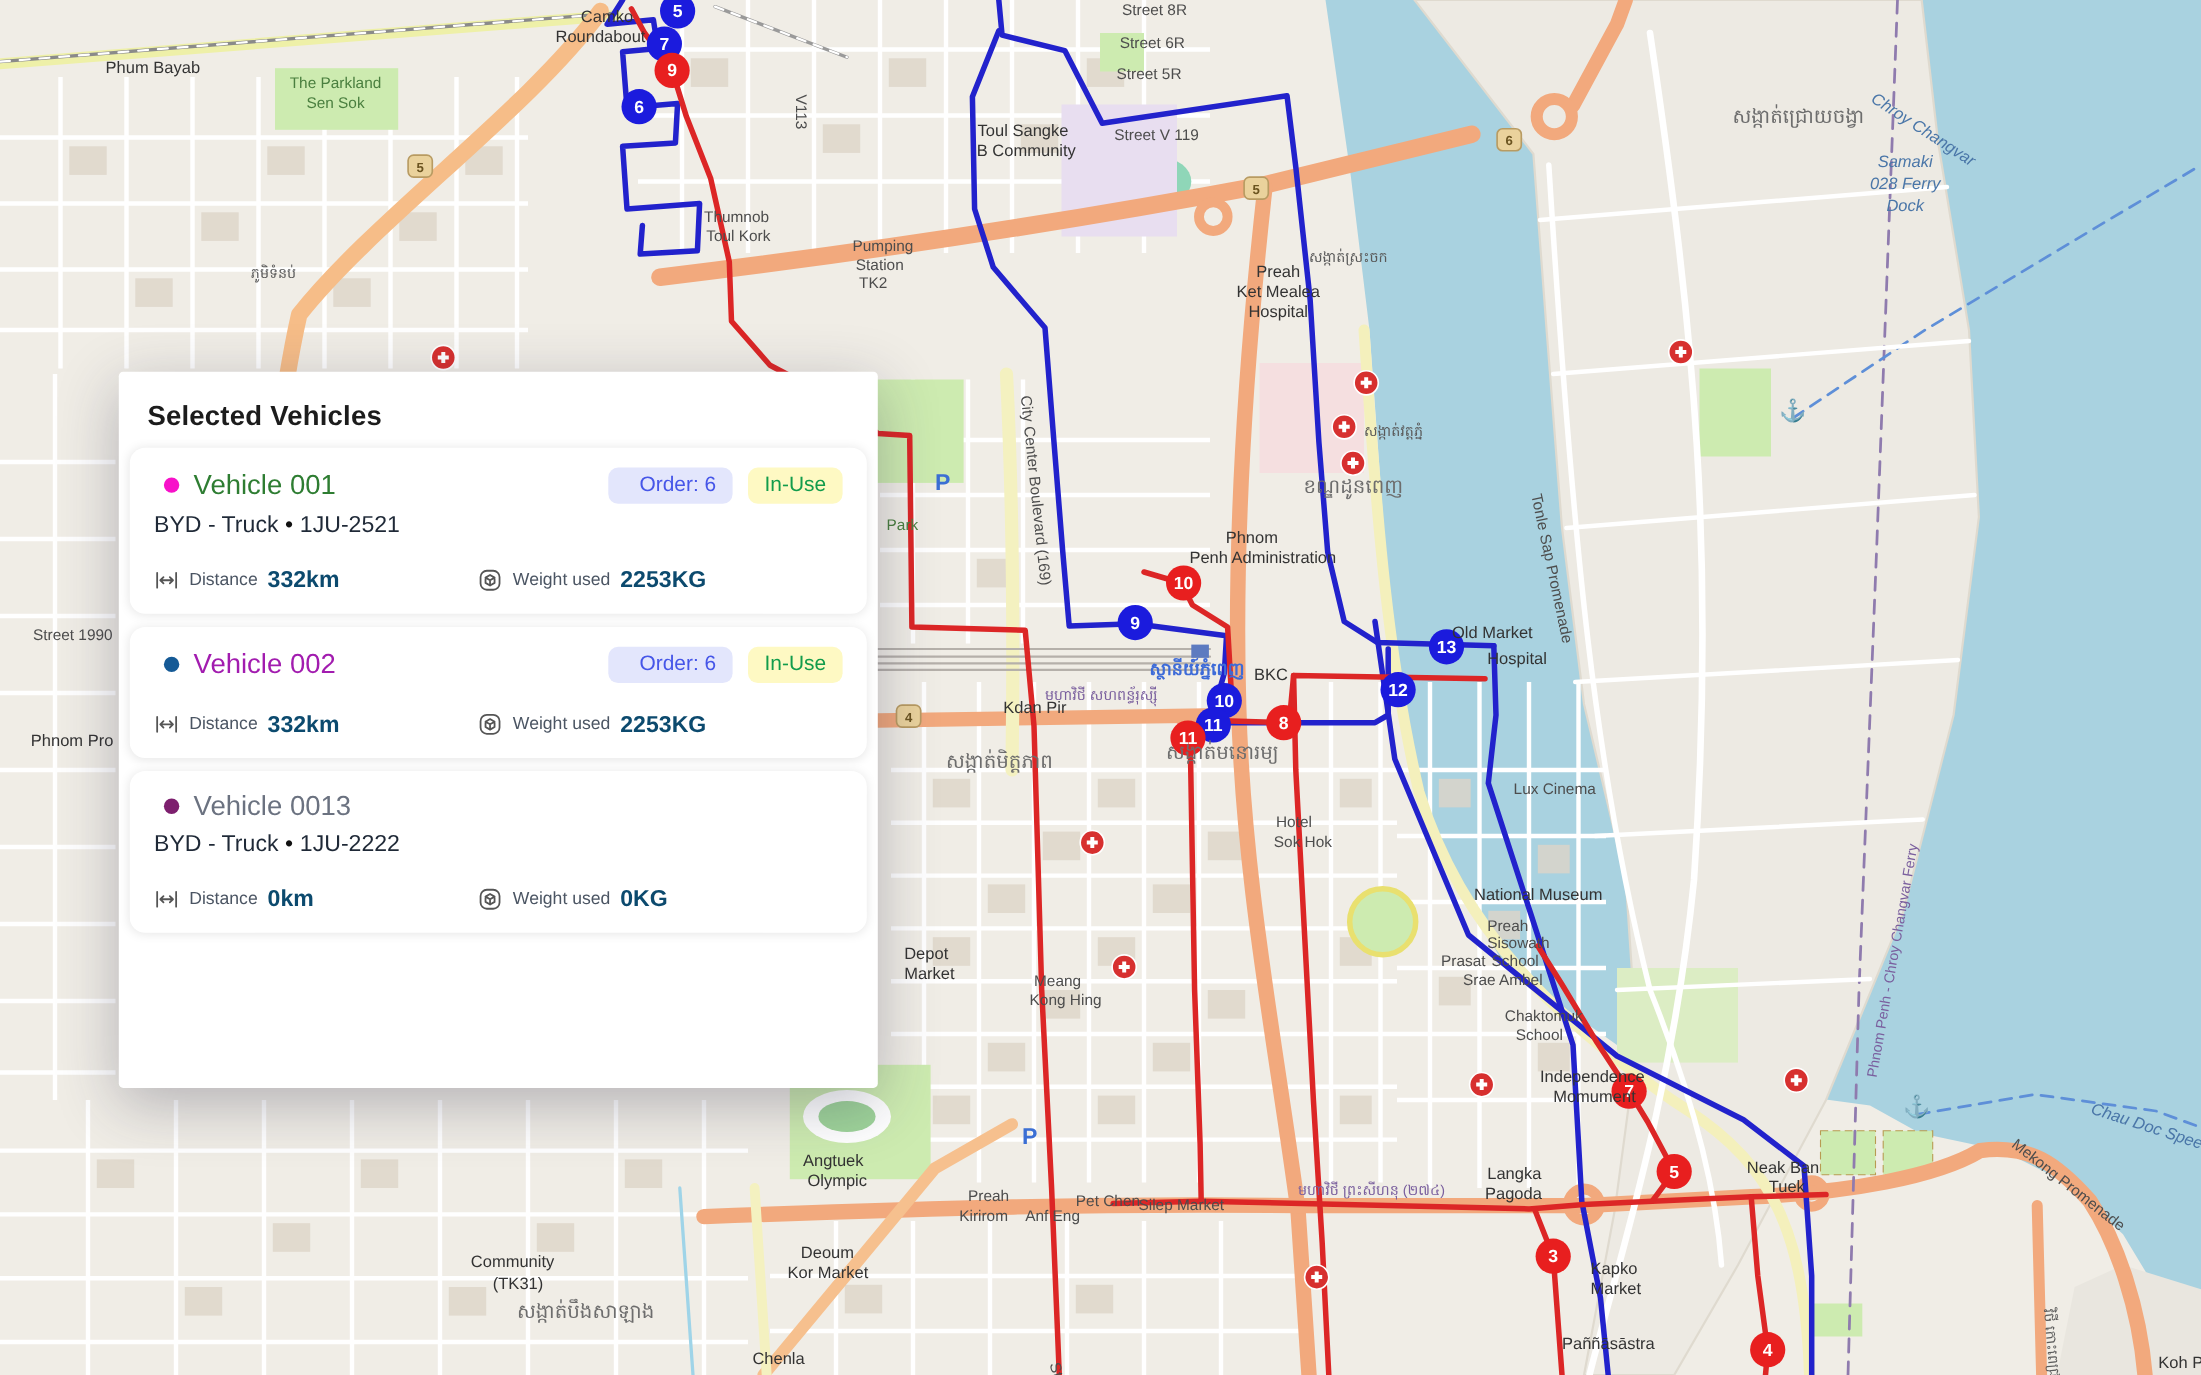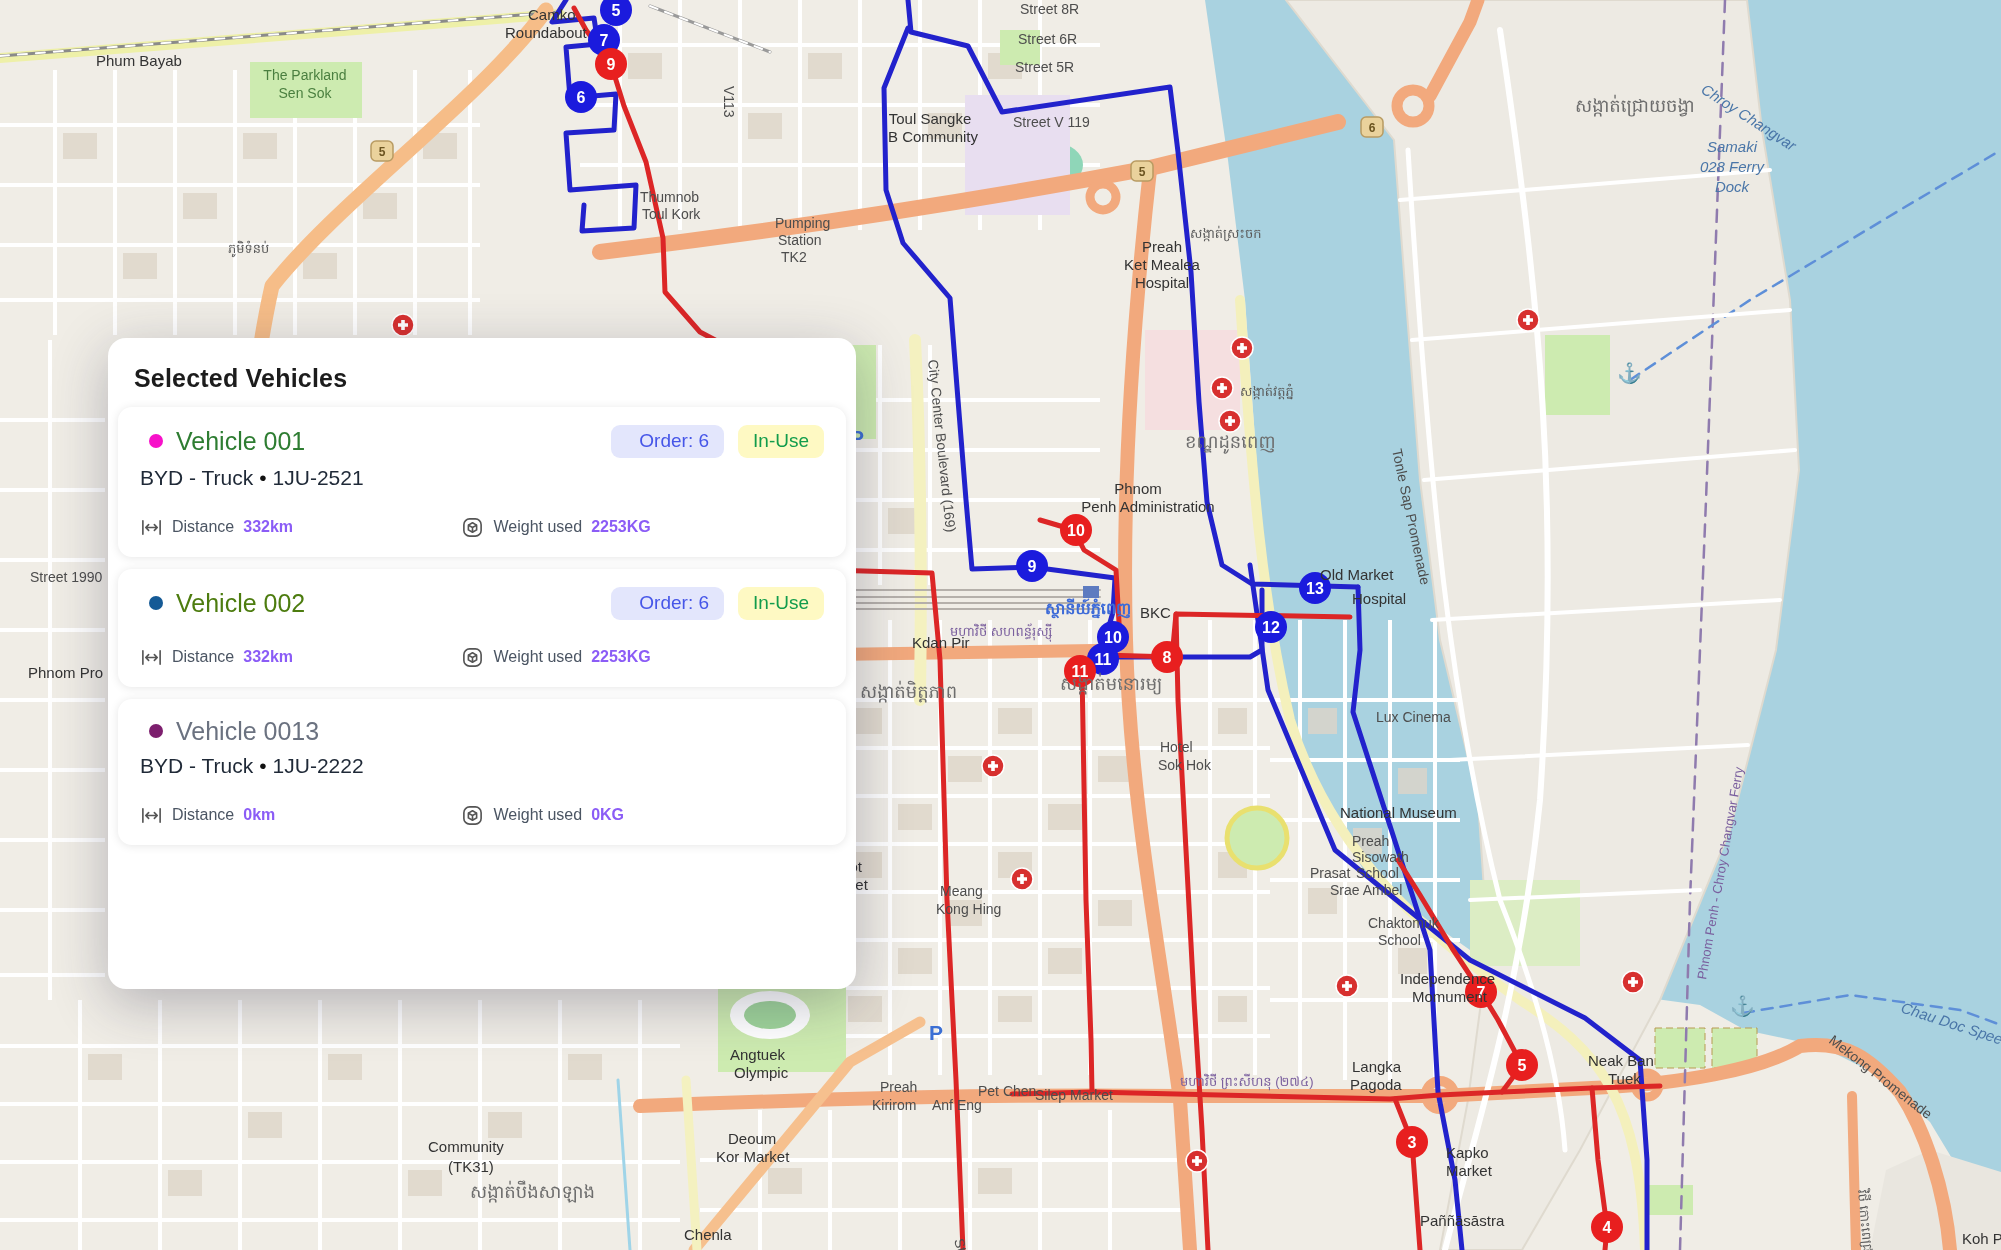--- a/index.html
+++ b/index.html
@@ -12,40 +12,40 @@
   .green-lbl{fill:#4a7f3f;font-size:14px;}
   .water-lbl{fill:#4a76a8;font-style:italic;font-size:15px;}
   .khmer{fill:#5a5a5a;font-size:13px;}
   .khmer-big{fill:#6d6d6d;font-size:18px;}
   .road-lbl{fill:#7a5f9e;font-size:13px;}
   .station-lbl{fill:#3d6bd8;font-size:16px;font-weight:bold;}
   .pk{fill:#3b6fd4;font-size:21px;font-weight:bold;}
   .stop-num{fill:#fff;font-size:16px;font-weight:bold;text-anchor:middle;}
   .shield-txt{fill:#6b5420;font-size:12px;font-weight:bold;text-anchor:middle;}
   
-  #panel{position:absolute;left:108px;top:338px;width:748px;height:651px;
-         background:#fff;border-radius:18px;box-shadow:0 14px 55px rgba(40,40,70,.30);
+  #panel{position:absolute;left:108px;top:338px;width:690px;height:651px;
+         background:#fff;border-radius:4px;box-shadow:0 14px 55px rgba(40,40,70,.30);
          padding:0;box-sizing:border-box;}
   #panel h1{margin:26px 0 14px 26px;font-size:25px;color:#1c1c1c;letter-spacing:.2px;}
   .vcard{margin:12px 10px 0 10px;background:#fff;border-radius:14px;
          box-shadow:0 1px 10px rgba(0,0,0,.10);padding:18px 22px;box-sizing:border-box;}
   .vrow1{display:flex;align-items:center;}
   .vdot{width:14px;height:14px;border-radius:50%;margin:0 13px 0 9px;flex:0 0 auto;}
   .vname{font-size:25px;font-weight:500;}
   .vbadges{margin-left:auto;display:flex;gap:14px;}
   .badge{font-size:19px;padding:6px 15px;border-radius:9px;line-height:1.1;}
   .badge.order{background:#e3e6fc;color:#4656e8;padding-left:28px;}
   .badge.inuse{background:#fef9c3;color:#129c4c;}
   .vmodel{margin:8px 0 0 0;font-size:21px;color:#1f2937;}
   .vmodel .bullet{color:#111;padding:0 6px;}
   .vstats{display:flex;margin-top:26px;align-items:center;}
   .stat{display:flex;align-items:center;gap:9px;}
   .stat:first-child{width:47%;}
   .stat .sl{color:#4b5563;font-size:16px;}
-  .stat .sv{color:#8b5cf6;font-size:16px;font-weight:bold;}
+  .stat .sv{color:#0c4a6e;font-size:21px;font-weight:bold;}
   .sicon{flex:0 0 auto;display:inline-flex;}
 </style>
 </head>
 <body>
 
 <div id="stage">
 
   <svg id="map" viewBox="0 0 2001 1250">
 
     <rect x="0" y="0" width="2001" height="1250" fill="#f0ede6"></rect>
@@ -510,21 +510,21 @@
           </span>
           <span class="sl">Weight used</span>
           <span class="sv">2253KG</span>
         </span>
       </div>
     </div>
 
     <div class="vcard">
       <div class="vrow1">
         <span class="vdot" style="background: rgb(21, 90, 150);"></span>
-        <span class="vname" style="color: #4d7c0f;">Vehicle 002</span>
+        <span class="vname" style="color: #a21caf;">Vehicle 002</span>
         <span class="vbadges">
           <span class="badge order">Order: 6</span>
           <span class="badge inuse">In-Use</span>
         </span>
       </div>
       <div class="vstats">
         <span class="stat">
           <span class="sicon">
             <svg width="23" height="23" viewBox="0 0 24 24" fill="none" stroke="#555" stroke-width="1.7" stroke-linecap="round" stroke-linejoin="round">
                 <path d="M3 5v14M21 5v14M7 12h10M9 9l-3 3 3 3M15 9l3 3-3 3"></path>

